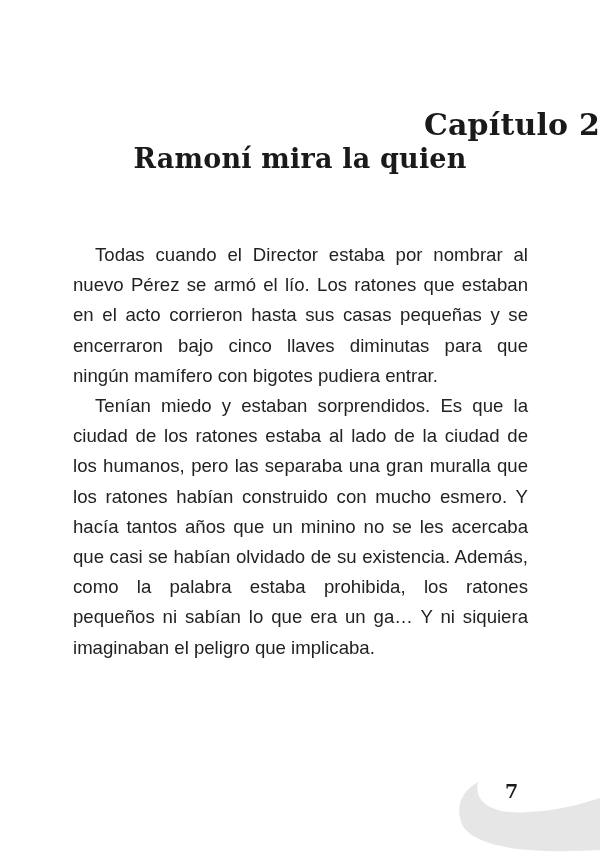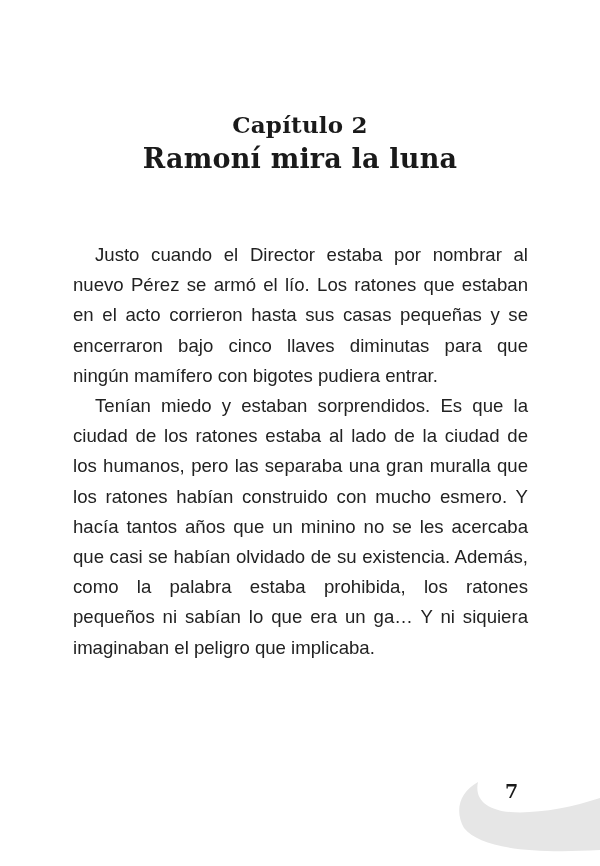--- a/index.html
+++ b/index.html
@@ -25,23 +25,24 @@
       left: 0;
       right: 0;
       top: 108px;
       text-align: center;
       font-family: "DejaVu Serif", "Liberation Serif", serif;
       font-weight: bold;
       color: #1a1a1a;
     }
     .chapter-number {
       display: block;
-      font-size: 23px;
+      font-size: 30px;
       line-height: 34px;
       letter-spacing: 0.2px;
+      text-align: right;
     }
     .chapter-title {
       display: block;
       font-size: 27px;
       line-height: 34px;
       letter-spacing: 0.2px;
     }
     .body-text {
       position: absolute;
       left: 73px;
@@ -77,25 +78,25 @@
       z-index: 1;
     }
   </style>
 </head>
 <body>
 
 <div class="page">
 
   <div class="chapter-heading">
     <span class="chapter-number">Capítulo 2</span>
-    <span class="chapter-title">Ramoní mira la luna</span>
+    <span class="chapter-title">Ramoní mira la quien</span>
   </div>
 
   <div class="body-text">
-    <p>Justo cuando el Director estaba por nombrar al nuevo Pérez se armó el lío. Los ratones que estaban en el acto corrieron hasta sus casas pequeñas y se encerraron bajo cinco llaves diminutas para que ningún mamífero con bigotes pudiera entrar.</p>
+    <p>Todas cuando el Director estaba por nombrar al nuevo Pérez se armó el lío. Los ratones que estaban en el acto corrieron hasta sus casas pequeñas y se encerraron bajo cinco llaves diminutas para que ningún mamífero con bigotes pudiera entrar.</p>
     <p>Tenían miedo y estaban sorprendidos. Es que la ciudad de los ratones estaba al lado de la ciudad de los humanos, pero las separaba una gran muralla que los ratones habían construido con mucho esmero. Y hacía tantos años que un minino no se les acercaba que casi se habían olvidado de su existencia. Además, como la palabra estaba prohibida, los ratones pequeños ni sabían lo que era un ga… Y ni siquiera imaginaban el peligro que implicaba.</p>
   </div>
 
   <svg class="swoosh" viewBox="0 0 160 96" xmlns="http://www.w3.org/2000/svg">
     <path d="M38 12 C 20 22, 14 40, 24 58 C 40 78, 90 84, 160 80 L 160 28 C 130 38, 95 44, 70 42 C 48 40, 34 30, 38 12 Z" fill="#e6e6e6"></path>
   </svg>
 
   <div class="page-number">7</div>
 
 </div>

